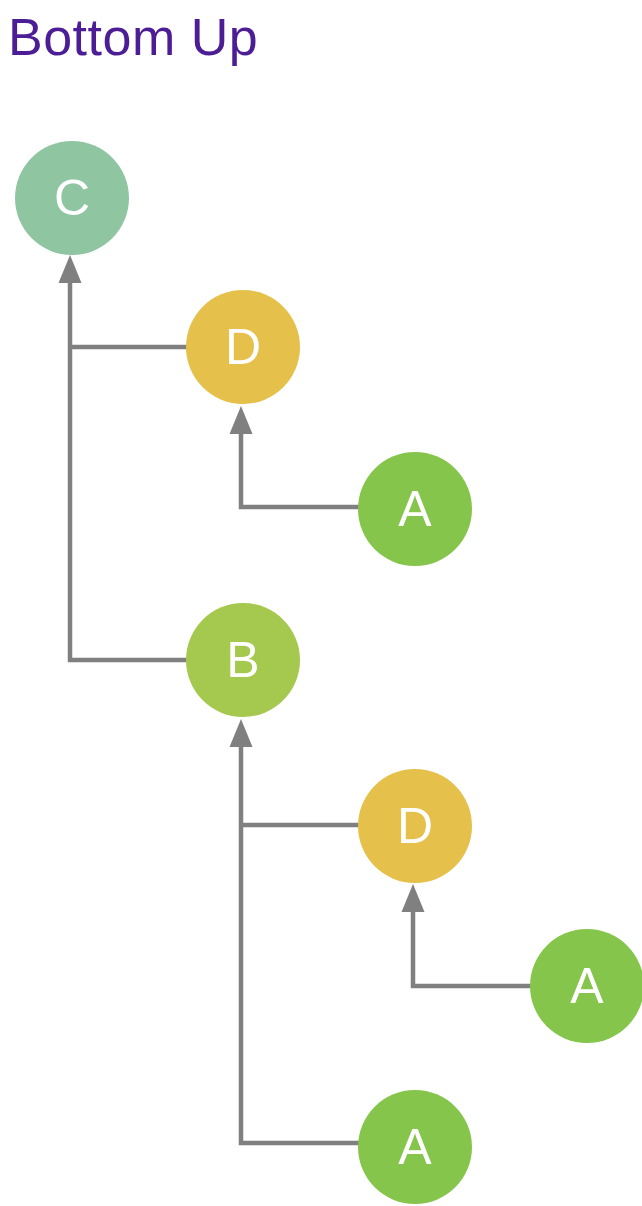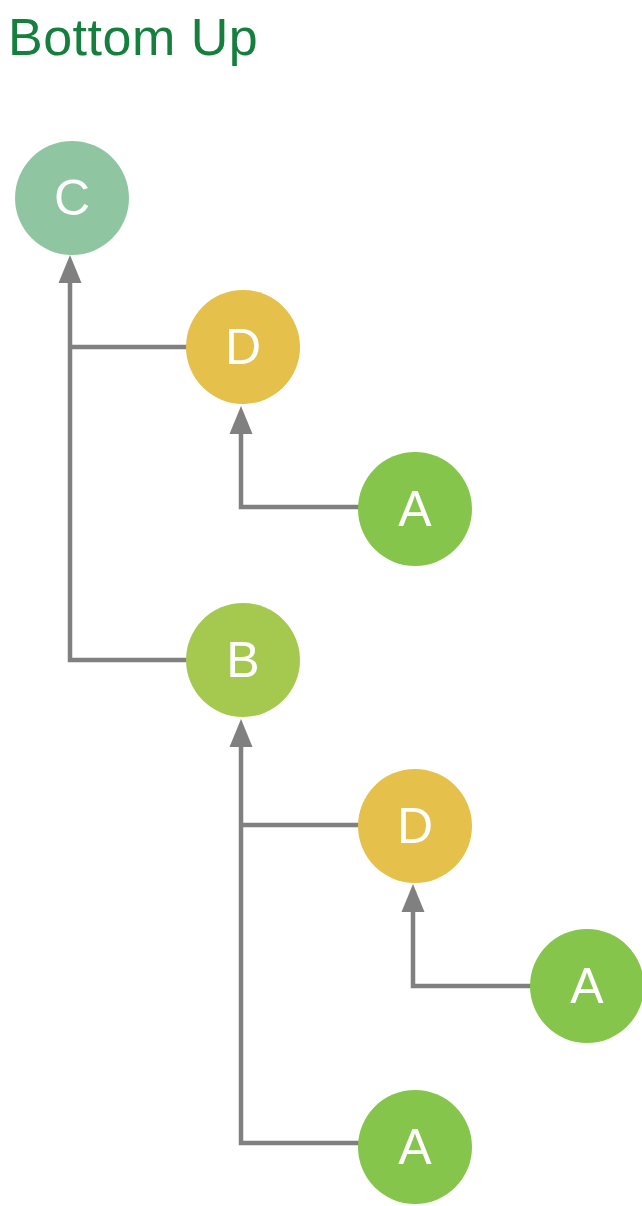--- a/index.html
+++ b/index.html
@@ -56,21 +56,21 @@
   .node-b  { left: 186px; top: 603px; }
   .node-d2 { left: 358px; top: 769px; }
   .node-a2 { left: 530px; top: 929px; }
   .node-a3 { left: 358px; top: 1090px; }
 </style>
 </head>
 <body>
 
 <div class="canvas">
 
-  <div class="diagram-title" style="color: #15803d;">Bottom Up</div>
+  <div class="diagram-title" style="color: #4c1d95;">Bottom Up</div>
 
   <svg class="connectors" viewBox="0 0 642 1206" xmlns="http://www.w3.org/2000/svg">
 
     <g>
       <path d="M 190 347 L 70 347 M 190 660 L 70 660 L 70 280" style="stroke: rgb(128, 128, 128);"></path>
       <polygon points="70,255 58.5,283 81.5,283" style="fill: rgb(128, 128, 128);"></polygon>
     </g>
 
     <g>
       <path d="M 362 507 L 241 507 L 241 431" style="stroke: rgb(128, 128, 128);"></path>

